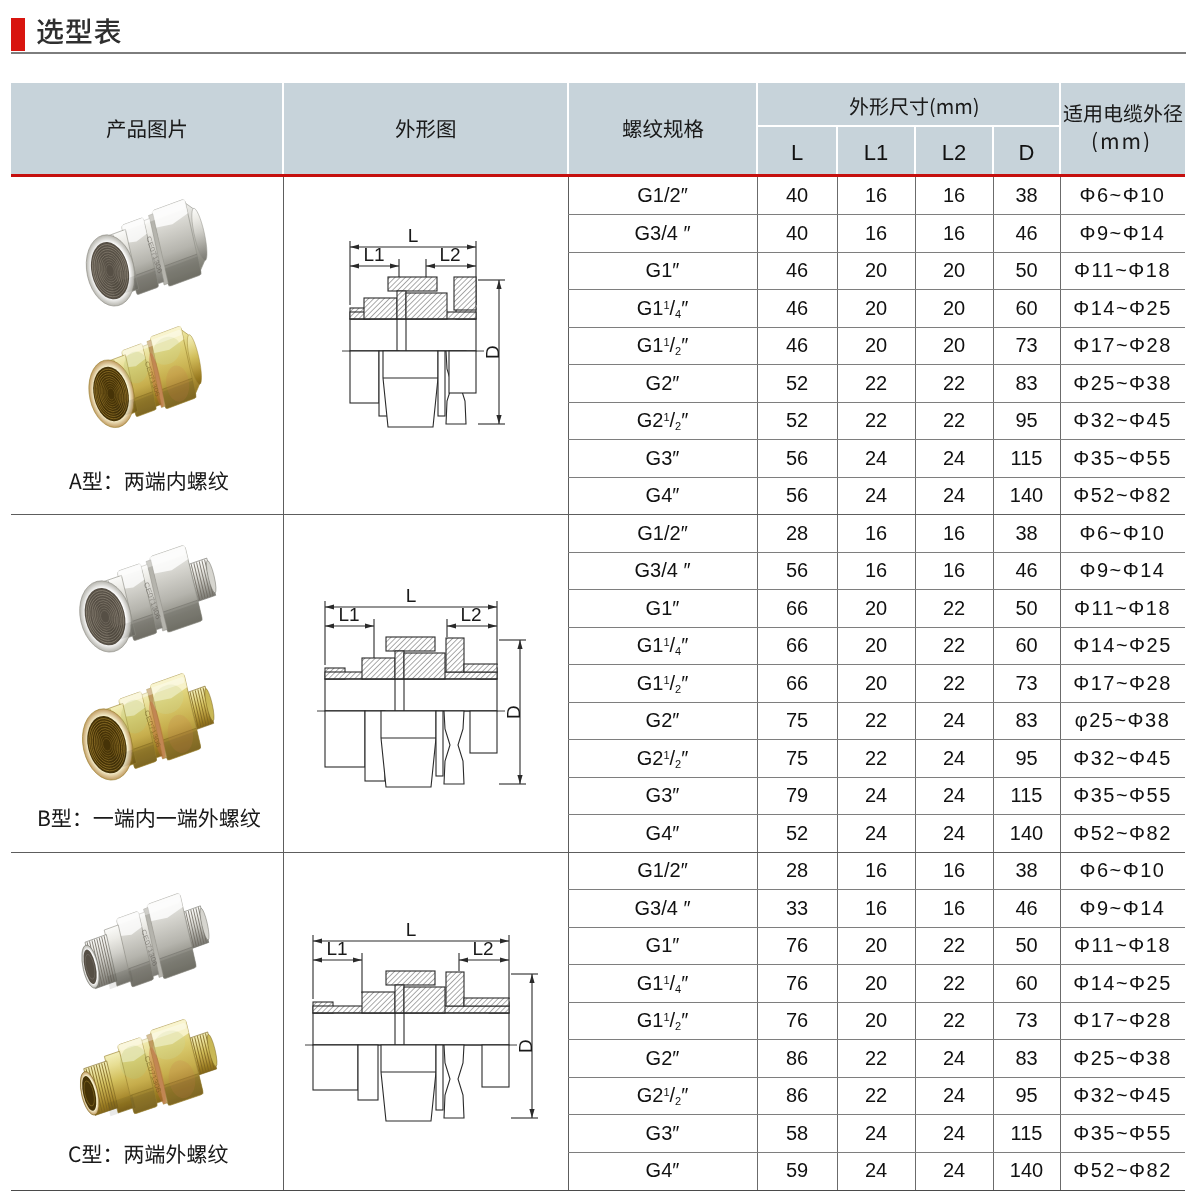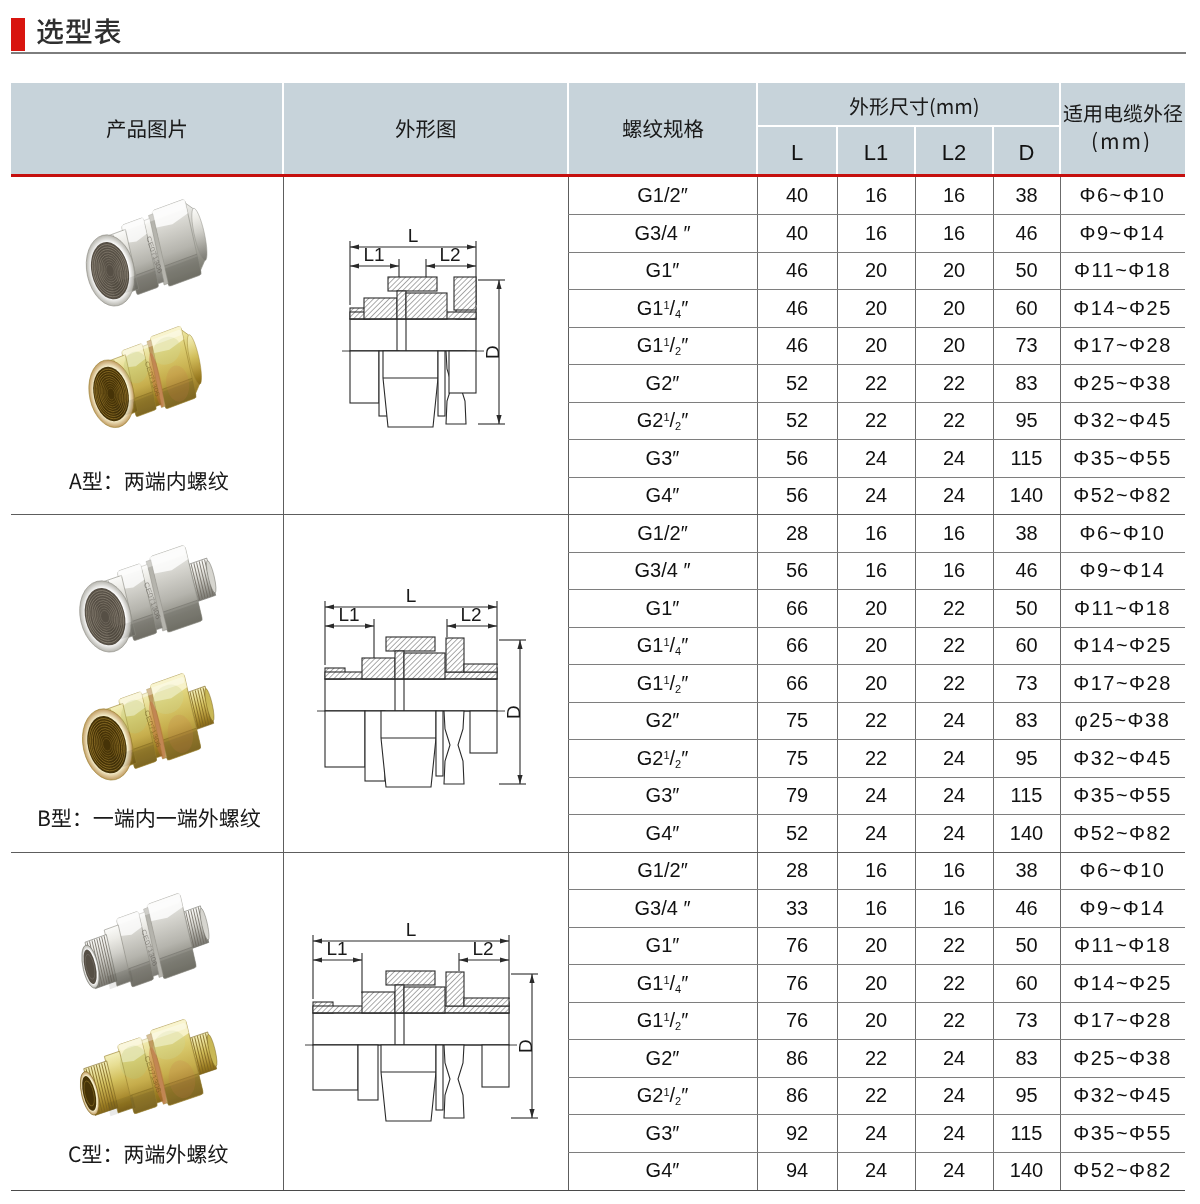--- a/index.html
+++ b/index.html
@@ -222,27 +222,27 @@
 <div class="c" style="left:915px;top:1039.5px;width:78px;height:37.5px;line-height:37.5px;">24</div>
 <div class="c" style="left:993px;top:1039.5px;width:67px;height:37.5px;line-height:37.5px;">83</div>
 <div class="c" style="left:1060px;top:1039.5px;width:125px;height:37.5px;line-height:37.5px;letter-spacing:1.5px;">Φ25~Φ38</div>
 <div class="c" style="left:568px;top:1077.0px;width:189px;height:37.5px;line-height:37.5px;">G2<span class="fr"><sup>1</sup>/<sub>2</sub></span>″</div>
 <div class="c" style="left:757px;top:1077.0px;width:80px;height:37.5px;line-height:37.5px;">86</div>
 <div class="c" style="left:837px;top:1077.0px;width:78px;height:37.5px;line-height:37.5px;">22</div>
 <div class="c" style="left:915px;top:1077.0px;width:78px;height:37.5px;line-height:37.5px;">24</div>
 <div class="c" style="left:993px;top:1077.0px;width:67px;height:37.5px;line-height:37.5px;">95</div>
 <div class="c" style="left:1060px;top:1077.0px;width:125px;height:37.5px;line-height:37.5px;letter-spacing:1.5px;">Φ32~Φ45</div>
 <div class="c" style="left:568px;top:1114.5px;width:189px;height:37.5px;line-height:37.5px;">G3″</div>
-<div class="c" style="left:757px;top:1114.5px;width:80px;height:37.5px;line-height:37.5px;">92</div>
+<div class="c" style="left:757px;top:1114.5px;width:80px;height:37.5px;line-height:37.5px;">58</div>
 <div class="c" style="left:837px;top:1114.5px;width:78px;height:37.5px;line-height:37.5px;">24</div>
 <div class="c" style="left:915px;top:1114.5px;width:78px;height:37.5px;line-height:37.5px;">24</div>
 <div class="c" style="left:993px;top:1114.5px;width:67px;height:37.5px;line-height:37.5px;">115</div>
 <div class="c" style="left:1060px;top:1114.5px;width:125px;height:37.5px;line-height:37.5px;letter-spacing:1.5px;">Φ35~Φ55</div>
 <div class="c" style="left:568px;top:1152.0px;width:189px;height:37.5px;line-height:37.5px;">G4″</div>
-<div class="c" style="left:757px;top:1152.0px;width:80px;height:37.5px;line-height:37.5px;">94</div>
+<div class="c" style="left:757px;top:1152.0px;width:80px;height:37.5px;line-height:37.5px;">59</div>
 <div class="c" style="left:837px;top:1152.0px;width:78px;height:37.5px;line-height:37.5px;">24</div>
 <div class="c" style="left:915px;top:1152.0px;width:78px;height:37.5px;line-height:37.5px;">24</div>
 <div class="c" style="left:993px;top:1152.0px;width:67px;height:37.5px;line-height:37.5px;">140</div>
 <div class="c" style="left:1060px;top:1152.0px;width:125px;height:37.5px;line-height:37.5px;letter-spacing:1.5px;">Φ52~Φ82</div>
 <div style="position:absolute;left:69.1px;top:468.4px;line-height:0"><svg width="159.8" height="24.1" viewBox="0 -21.0 159.8 24.1">
         <path d="M0.084 0.0H2.037L3.528 -4.704000000000001H9.156L10.626000000000001 0.0H12.684000000000001L7.455 -15.393H5.292000000000001ZM4.011 -6.237 4.767 -8.610000000000001C5.313000000000001 -10.353 5.817 -12.012 6.300000000000001 -13.818000000000001H6.384C6.888000000000001 -12.033000000000001 7.371 -10.353 7.938000000000001 -8.610000000000001L8.673 -6.237Z M26.103 -16.443V-9.408000000000001H27.552V-16.443ZM30.03 -17.514V-8.127C30.03 -7.854 29.946 -7.7700000000000005 29.610000000000003 -7.7490000000000006C29.295 -7.728000000000001 28.245 -7.728000000000001 27.048000000000002 -7.7700000000000005C27.279000000000003 -7.3500000000000005 27.489 -6.7410000000000005 27.573 -6.321000000000001C29.064 -6.321000000000001 30.093000000000004 -6.3420000000000005 30.723000000000003 -6.594C31.353 -6.825 31.521 -7.224 31.521 -8.106V-17.514ZM20.916 -15.393V-12.495000000000001H18.312V-12.621V-15.393ZM14.175 -12.495000000000001V-11.088000000000001H16.737000000000002C16.506 -9.681000000000001 15.813 -8.253 14.007000000000001 -7.140000000000001C14.301 -6.930000000000001 14.826 -6.3420000000000005 15.036000000000001 -6.048C17.178 -7.371 17.976 -9.261000000000001 18.207 -11.088000000000001H20.916V-6.573H22.407000000000004V-11.088000000000001H24.801000000000002V-12.495000000000001H22.407000000000004V-15.393H24.36V-16.779H14.868V-15.393H16.863V-12.642000000000001V-12.495000000000001ZM22.575000000000003 -6.972V-4.641H15.939V-3.192H22.575000000000003V-0.525H13.755V0.9450000000000001H32.760000000000005V-0.525H24.192V-3.192H30.576V-4.641H24.192V-6.972Z M39.018 -10.206000000000001C39.858000000000004 -10.206000000000001 40.614000000000004 -10.815000000000001 40.614000000000004 -11.760000000000002C40.614000000000004 -12.726 39.858000000000004 -13.356000000000002 39.018 -13.356000000000002C38.178 -13.356000000000002 37.422000000000004 -12.726 37.422000000000004 -11.760000000000002C37.422000000000004 -10.815000000000001 38.178 -10.206000000000001 39.018 -10.206000000000001ZM39.018 0.084C39.858000000000004 0.084 40.614000000000004 -0.546 40.614000000000004 -1.491C40.614000000000004 -2.4570000000000003 39.858000000000004 -3.0660000000000003 39.018 -3.0660000000000003C38.178 -3.0660000000000003 37.422000000000004 -2.4570000000000003 37.422000000000004 -1.491C37.422000000000004 -0.546 38.178 0.084 39.018 0.084Z M56.889 -11.739V1.701H58.464V-10.269H61.74C61.635 -7.791 61.11 -4.683000000000001 58.716 -2.394C59.073 -2.1420000000000003 59.577 -1.6380000000000001 59.829 -1.302C61.341 -2.814 62.202 -4.578 62.685 -6.3420000000000005C63.336 -5.46 63.987 -4.515000000000001 64.32300000000001 -3.8430000000000004L65.268 -5.103000000000001C64.848 -5.901000000000001 63.924 -7.098000000000001 63.063 -8.127C63.168 -8.862 63.231 -9.597000000000001 63.273 -10.269H67.116C67.011 -7.791 66.486 -4.683000000000001 64.071 -2.394C64.449 -2.1420000000000003 64.953 -1.6380000000000001 65.205 -1.302C66.738 -2.835 67.599 -4.641 68.082 -6.426C69.19500000000001 -5.04 70.32900000000001 -3.4650000000000003 70.917 -2.415L71.862 -3.633C71.19 -4.83 69.762 -6.678000000000001 68.43900000000001 -8.169C68.544 -8.883000000000001 68.607 -9.597000000000001 68.649 -10.269H72.114V-0.336C72.114 0.0 71.988 0.126 71.589 0.126C71.19 0.14700000000000002 69.762 0.168 68.271 0.10500000000000001C68.502 0.546 68.733 1.239 68.81700000000001 1.701C70.70700000000001 1.701 71.967 1.6800000000000002 72.723 1.4280000000000002C73.458 1.155 73.68900000000001 0.672 73.68900000000001 -0.315V-11.739H68.67V-14.658000000000001H74.55V-16.17H56.028V-14.658000000000001H61.761V-11.739ZM63.294 -14.658000000000001H67.137V-11.739H63.294Z M76.818 -13.692V-12.222000000000001H83.895V-13.692ZM77.49 -11.004000000000001C77.952 -8.631 78.33 -5.5440000000000005 78.414 -3.4650000000000003L79.674 -3.696C79.59 -5.775 79.191 -8.82 78.708 -11.214ZM78.918 -17.01C79.443 -16.044 80.052 -14.721 80.304 -13.881L81.711 -14.364C81.438 -15.204 80.82900000000001 -16.464000000000002 80.262 -17.43ZM84.315 -6.720000000000001V1.659H85.743V-5.355H87.59100000000001V1.4700000000000002H88.851V-5.355H90.783V1.4280000000000002H92.043V-5.355H93.99600000000001V0.21000000000000002C93.99600000000001 0.399 93.933 0.462 93.744 0.462C93.576 0.48300000000000004 93.051 0.48300000000000004 92.463 0.462C92.631 0.8190000000000001 92.84100000000001 1.344 92.904 1.7220000000000002C93.849 1.7220000000000002 94.416 1.701 94.857 1.4700000000000002C95.298 1.26 95.382 0.903 95.382 0.231V-6.720000000000001H89.964L90.552 -8.631H95.86500000000001V-10.059000000000001H83.664V-8.631H88.788C88.683 -8.001000000000001 88.536 -7.308000000000001 88.41 -6.720000000000001ZM84.56700000000001 -16.59V-11.592H95.13V-16.59H93.618V-12.978000000000002H90.447V-17.598000000000003H88.935V-12.978000000000002H86.037V-16.59ZM81.858 -11.403C81.606 -8.862 81.102 -5.166 80.598 -2.8770000000000002C79.128 -2.52 77.742 -2.205 76.69200000000001 -1.995L77.049 -0.42000000000000004C79.023 -0.924 81.56400000000001 -1.5750000000000002 84.042 -2.205L83.85300000000001 -3.6750000000000003L81.837 -3.1710000000000003C82.34100000000001 -5.418 82.866 -8.652000000000001 83.223 -11.151000000000002Z M98.847 -14.049000000000001V1.7220000000000002H100.401V-12.495000000000001H106.47C106.36500000000001 -9.723 105.588 -6.258 100.947 -3.7590000000000003C101.325 -3.486 101.85 -2.898 102.081 -2.5620000000000003C104.916 -4.221 106.428 -6.216 107.226 -8.232000000000001C109.158 -6.447 111.279 -4.263 112.35 -2.835L113.652 -3.8640000000000003C112.35 -5.439 109.788 -7.896000000000001 107.709 -9.744C107.919 -10.689 108.024 -11.613000000000001 108.066 -12.495000000000001H114.177V-0.42000000000000004C114.177 -0.042 114.072 0.084 113.652 0.10500000000000001C113.232 0.10500000000000001 111.804 0.126 110.313 0.063C110.544 0.504 110.796 1.218 110.85900000000001 1.659C112.749 1.659 114.051 1.659 114.786 1.407C115.5 1.1340000000000001 115.731 0.63 115.731 -0.399V-14.049000000000001H108.087V-17.64H106.491V-14.049000000000001Z M133.812 -2.2680000000000002C134.757 -1.239 135.87 0.231 136.395 1.1340000000000001L137.529 0.378C137.004 -0.504 135.849 -1.8900000000000001 134.883 -2.919ZM123.837 -4.7250000000000005C124.131 -4.032 124.425 -3.234 124.656 -2.436L123.165 -2.1420000000000003V-6.174H125.643V-13.818000000000001H123.165V-17.556H121.842V-13.818000000000001H119.301V-5.166H120.498V-6.174H121.842V-1.8690000000000002L118.629 -1.2810000000000001L118.902 0.231L125.013 -1.0710000000000002C125.118 -0.63 125.181 -0.252 125.223 0.10500000000000001L126.378 -0.273C126.168 -1.5750000000000002 125.601 -3.528 124.929 -5.061ZM120.498 -12.495000000000001H121.989V-7.497000000000001H120.498ZM123.018 -12.495000000000001H124.425V-7.497000000000001H123.018ZM128.331 -2.814C127.827 -1.9740000000000002 127.113 -1.05 126.378 -0.273L125.685 0.42000000000000004C126.021 0.609 126.588 1.008 126.861 1.218C127.785 0.29400000000000004 128.898 -1.155 129.675 -2.394ZM128.079 -12.768H131.04V-11.067H128.079ZM132.426 -12.768H135.40800000000002V-11.067H132.426ZM128.079 -15.582H131.04V-13.902000000000001H128.079ZM132.426 -15.582H135.40800000000002V-13.902000000000001H132.426ZM126.60900000000001 -3.0660000000000003C127.008 -3.213 127.617 -3.318 131.292 -3.612V0.042C131.292 0.273 131.229 0.315 130.956 0.336C130.704 0.35700000000000004 129.864 0.35700000000000004 128.919 0.315C129.108 0.6930000000000001 129.297 1.239 129.36 1.617C130.683 1.617 131.523 1.6380000000000001 132.069 1.4280000000000002C132.636 1.197 132.762 0.8190000000000001 132.762 0.084V-3.717L135.933 -3.9690000000000003C136.269 -3.486 136.542 -3.024 136.752 -2.6670000000000003L137.865 -3.3600000000000003C137.31900000000002 -4.347 136.143 -5.880000000000001 135.135 -7.014L134.064 -6.405C134.4 -6.006 134.757 -5.565 135.114 -5.103000000000001L129.465 -4.7250000000000005C131.376 -5.796 133.329 -7.140000000000001 135.177 -8.673L133.938 -9.450000000000001C133.392 -8.946 132.804 -8.463000000000001 132.216 -8.001000000000001L129.402 -7.917000000000001C130.15800000000002 -8.484 130.935 -9.156 131.62800000000001 -9.870000000000001H136.857V-16.758000000000003H126.693V-9.870000000000001H129.78C129.04500000000002 -9.093 128.247 -8.463000000000001 127.932 -8.274000000000001C127.554 -8.001000000000001 127.218 -7.833 126.903 -7.791C127.05 -7.434 127.281 -6.7410000000000005 127.344 -6.447C127.638 -6.5520000000000005 128.1 -6.636 130.494 -6.7620000000000005C129.444 -6.027 128.541 -5.481000000000001 128.121 -5.25C127.302 -4.788 126.693 -4.494000000000001 126.18900000000001 -4.41C126.336 -4.032 126.546 -3.3390000000000004 126.60900000000001 -3.0660000000000003Z M139.713 -1.197 140.028 0.29400000000000004C141.939 -0.252 144.48 -0.9660000000000001 146.895 -1.659L146.685 -2.9610000000000003C144.102 -2.289 141.477 -1.596 139.713 -1.197ZM140.028 -8.883000000000001C140.343 -9.030000000000001 140.826 -9.156 143.451 -9.513C142.506 -8.085 141.603 -6.930000000000001 141.204 -6.510000000000001C140.595 -5.7540000000000004 140.112 -5.271 139.671 -5.187C139.839 -4.809 140.07 -4.1160000000000005 140.133 -3.801C140.574 -4.053 141.267 -4.263 146.538 -5.313000000000001C146.517 -5.649 146.517 -6.258 146.559 -6.657L142.359 -5.901000000000001C143.913 -7.686000000000001 145.425 -9.870000000000001 146.706 -12.054L145.425 -12.81C145.089 -12.138 144.711 -11.487 144.312 -10.836L141.561 -10.542C142.842 -12.369000000000002 144.081 -14.700000000000001 145.005 -16.947000000000003L143.514 -17.619C142.695 -15.099 141.183 -12.369000000000002 140.7 -11.655000000000001C140.25900000000001 -10.941 139.902 -10.458 139.524 -10.374C139.713 -9.954 139.965 -9.198 140.028 -8.883000000000001ZM155.337 -12.033000000000001C154.854 -8.967 154.077 -6.531000000000001 152.775 -4.62C151.41 -6.636 150.528 -9.135 149.961 -12.033000000000001ZM150.696 -17.136000000000003C151.536 -16.023 152.439 -14.511000000000001 152.859 -13.545000000000002H146.769V-12.033000000000001H148.449C149.142 -8.547 150.171 -5.649 151.767 -3.3600000000000003C150.276 -1.7220000000000002 148.26 -0.546 145.572 0.273C145.90800000000002 0.609 146.433 1.26 146.601 1.596C149.184 0.672 151.179 -0.546 152.733 -2.1630000000000003C154.14000000000001 -0.546 155.946 0.651 158.235 1.4700000000000002C158.466 1.05 158.907 0.441 159.264 0.126C156.954 -0.5880000000000001 155.148 -1.764 153.741 -3.3600000000000003C155.358 -5.5440000000000005 156.345 -8.358 156.933 -12.033000000000001H158.886V-13.545000000000002H153.027L154.266 -14.07C153.846 -15.057 152.88 -16.548000000000002 152.019 -17.661Z" fill="#1a1a1a"></path>
       </svg></div>
 <div style="position:absolute;left:37.1px;top:805.4px;line-height:0"><svg width="223.8" height="24.1" viewBox="0 -21.0 223.8 24.1">
         <path d="M2.121 0.0H7.014C10.458 0.0 12.852 -1.491 12.852 -4.515000000000001C12.852 -6.615 11.55 -7.833 9.723 -8.190000000000001V-8.295C11.172 -8.757 11.97 -10.101 11.97 -11.634C11.97 -14.343000000000002 9.786000000000001 -15.393 6.678000000000001 -15.393H2.121ZM4.053 -8.862V-13.860000000000001H6.426C8.841000000000001 -13.860000000000001 10.059000000000001 -13.188 10.059000000000001 -11.382000000000001C10.059000000000001 -9.807 8.988000000000001 -8.862 6.3420000000000005 -8.862ZM4.053 -1.554V-7.3500000000000005H6.7410000000000005C9.450000000000001 -7.3500000000000005 10.941 -6.489000000000001 10.941 -4.578C10.941 -2.499 9.387 -1.554 6.7410000000000005 -1.554Z M27.132 -16.443V-9.408000000000001H28.581000000000003V-16.443ZM31.059 -17.514V-8.127C31.059 -7.854 30.975 -7.7700000000000005 30.639000000000003 -7.7490000000000006C30.324 -7.728000000000001 29.274 -7.728000000000001 28.077 -7.7700000000000005C28.308 -7.3500000000000005 28.518 -6.7410000000000005 28.602000000000004 -6.321000000000001C30.093 -6.321000000000001 31.122000000000003 -6.3420000000000005 31.752000000000002 -6.594C32.382000000000005 -6.825 32.55 -7.224 32.55 -8.106V-17.514ZM21.945 -15.393V-12.495000000000001H19.341V-12.621V-15.393ZM15.204 -12.495000000000001V-11.088000000000001H17.766000000000002C17.535 -9.681000000000001 16.842000000000002 -8.253 15.036000000000001 -7.140000000000001C15.33 -6.930000000000001 15.855 -6.3420000000000005 16.065 -6.048C18.207 -7.371 19.005000000000003 -9.261000000000001 19.236 -11.088000000000001H21.945V-6.573H23.436V-11.088000000000001H25.830000000000002V-12.495000000000001H23.436V-15.393H25.389000000000003V-16.779H15.897V-15.393H17.892000000000003V-12.642000000000001V-12.495000000000001ZM23.604 -6.972V-4.641H16.968V-3.192H23.604V-0.525H14.784V0.9450000000000001H33.789V-0.525H25.221000000000004V-3.192H31.605V-4.641H25.221000000000004V-6.972Z M40.047 -10.206000000000001C40.887 -10.206000000000001 41.643 -10.815000000000001 41.643 -11.760000000000002C41.643 -12.726 40.887 -13.356000000000002 40.047 -13.356000000000002C39.206999999999994 -13.356000000000002 38.451 -12.726 38.451 -11.760000000000002C38.451 -10.815000000000001 39.206999999999994 -10.206000000000001 40.047 -10.206000000000001ZM40.047 0.084C40.887 0.084 41.643 -0.546 41.643 -1.491C41.643 -2.4570000000000003 40.887 -3.0660000000000003 40.047 -3.0660000000000003C39.206999999999994 -3.0660000000000003 38.451 -2.4570000000000003 38.451 -1.491C38.451 -0.546 39.206999999999994 0.084 40.047 0.084Z M56.721 -9.051V-7.329000000000001H75.957V-9.051Z M77.847 -13.692V-12.222000000000001H84.92399999999999V-13.692ZM78.51899999999999 -11.004000000000001C78.981 -8.631 79.359 -5.5440000000000005 79.443 -3.4650000000000003L80.703 -3.696C80.619 -5.775 80.22 -8.82 79.737 -11.214ZM79.947 -17.01C80.472 -16.044 81.081 -14.721 81.333 -13.881L82.74 -14.364C82.467 -15.204 81.858 -16.464000000000002 81.291 -17.43ZM85.344 -6.720000000000001V1.659H86.77199999999999V-5.355H88.62V1.4700000000000002H89.88V-5.355H91.812V1.4280000000000002H93.072V-5.355H95.025V0.21000000000000002C95.025 0.399 94.962 0.462 94.773 0.462C94.60499999999999 0.48300000000000004 94.08 0.48300000000000004 93.49199999999999 0.462C93.66 0.8190000000000001 93.87 1.344 93.93299999999999 1.7220000000000002C94.878 1.7220000000000002 95.445 1.701 95.886 1.4700000000000002C96.327 1.26 96.411 0.903 96.411 0.231V-6.720000000000001H90.993L91.581 -8.631H96.894V-10.059000000000001H84.693V-8.631H89.817C89.712 -8.001000000000001 89.565 -7.308000000000001 89.439 -6.720000000000001ZM85.596 -16.59V-11.592H96.15899999999999V-16.59H94.64699999999999V-12.978000000000002H91.476V-17.598000000000003H89.964V-12.978000000000002H87.066V-16.59ZM82.887 -11.403C82.63499999999999 -8.862 82.131 -5.166 81.627 -2.8770000000000002C80.157 -2.52 78.771 -2.205 77.721 -1.995L78.078 -0.42000000000000004C80.05199999999999 -0.924 82.593 -1.5750000000000002 85.071 -2.205L84.882 -3.6750000000000003L82.866 -3.1710000000000003C83.37 -5.418 83.895 -8.652000000000001 84.252 -11.151000000000002Z M99.87599999999999 -14.049000000000001V1.7220000000000002H101.42999999999999V-12.495000000000001H107.499C107.394 -9.723 106.61699999999999 -6.258 101.976 -3.7590000000000003C102.354 -3.486 102.87899999999999 -2.898 103.11 -2.5620000000000003C105.945 -4.221 107.457 -6.216 108.255 -8.232000000000001C110.187 -6.447 112.30799999999999 -4.263 113.37899999999999 -2.835L114.681 -3.8640000000000003C113.37899999999999 -5.439 110.817 -7.896000000000001 108.738 -9.744C108.948 -10.689 109.053 -11.613000000000001 109.095 -12.495000000000001H115.206V-0.42000000000000004C115.206 -0.042 115.101 0.084 114.681 0.10500000000000001C114.261 0.10500000000000001 112.833 0.126 111.342 0.063C111.573 0.504 111.825 1.218 111.888 1.659C113.77799999999999 1.659 115.08 1.659 115.815 1.407C116.529 1.1340000000000001 116.75999999999999 0.63 116.75999999999999 -0.399V-14.049000000000001H109.116V-17.64H107.52V-14.049000000000001Z M119.721 -9.051V-7.329000000000001H138.957V-9.051Z M140.847 -13.692V-12.222000000000001H147.924V-13.692ZM141.519 -11.004000000000001C141.981 -8.631 142.359 -5.5440000000000005 142.44299999999998 -3.4650000000000003L143.703 -3.696C143.619 -5.775 143.22 -8.82 142.737 -11.214ZM142.947 -17.01C143.472 -16.044 144.081 -14.721 144.333 -13.881L145.74 -14.364C145.46699999999998 -15.204 144.858 -16.464000000000002 144.291 -17.43ZM148.344 -6.720000000000001V1.659H149.772V-5.355H151.62V1.4700000000000002H152.88V-5.355H154.812V1.4280000000000002H156.072V-5.355H158.025V0.21000000000000002C158.025 0.399 157.962 0.462 157.773 0.462C157.605 0.48300000000000004 157.07999999999998 0.48300000000000004 156.492 0.462C156.66 0.8190000000000001 156.87 1.344 156.933 1.7220000000000002C157.878 1.7220000000000002 158.445 1.701 158.886 1.4700000000000002C159.327 1.26 159.411 0.903 159.411 0.231V-6.720000000000001H153.993L154.581 -8.631H159.894V-10.059000000000001H147.69299999999998V-8.631H152.817C152.712 -8.001000000000001 152.565 -7.308000000000001 152.439 -6.720000000000001ZM148.596 -16.59V-11.592H159.159V-16.59H157.647V-12.978000000000002H154.476V-17.598000000000003H152.964V-12.978000000000002H150.066V-16.59ZM145.887 -11.403C145.635 -8.862 145.131 -5.166 144.627 -2.8770000000000002C143.157 -2.52 141.771 -2.205 140.721 -1.995L141.078 -0.42000000000000004C143.052 -0.924 145.593 -1.5750000000000002 148.071 -2.205L147.882 -3.6750000000000003L145.86599999999999 -3.1710000000000003C146.37 -5.418 146.895 -8.652000000000001 147.252 -11.151000000000002Z M165.648 -17.661C164.892 -13.965000000000002 163.548 -10.5 161.61599999999999 -8.316C161.994 -8.085 162.666 -7.581 162.96 -7.308000000000001C164.136 -8.778 165.144 -10.731 165.942 -12.936H169.953C169.596 -10.71 169.05 -8.778 168.315 -7.119000000000001C167.412 -7.875000000000001 166.173 -8.778 165.165 -9.408000000000001L164.22 -8.358C165.35399999999998 -7.602 166.719 -6.5520000000000005 167.62199999999999 -5.712000000000001C166.10999999999999 -2.9610000000000003 164.073 -1.05 161.595 0.21000000000000002C162.015 0.48300000000000004 162.645 1.113 162.918 1.512C167.412 -0.9450000000000001 170.709 -5.859 171.822 -14.154000000000002L170.73 -14.49L170.415 -14.427000000000001H166.446C166.74 -15.372000000000002 166.992 -16.359 167.22299999999998 -17.367ZM173.628 -17.64V1.659H175.266V-9.807C176.946 -8.4 178.836 -6.615 179.781 -5.418L181.083 -6.531000000000001C179.949 -7.854 177.639 -9.870000000000001 175.833 -11.277000000000001L175.266 -10.836V-17.64Z M197.841 -2.2680000000000002C198.786 -1.239 199.899 0.231 200.424 1.1340000000000001L201.558 0.378C201.033 -0.504 199.878 -1.8900000000000001 198.912 -2.919ZM187.86599999999999 -4.7250000000000005C188.16 -4.032 188.454 -3.234 188.685 -2.436L187.194 -2.1420000000000003V-6.174H189.672V-13.818000000000001H187.194V-17.556H185.871V-13.818000000000001H183.32999999999998V-5.166H184.527V-6.174H185.871V-1.8690000000000002L182.658 -1.2810000000000001L182.93099999999998 0.231L189.042 -1.0710000000000002C189.147 -0.63 189.21 -0.252 189.252 0.10500000000000001L190.407 -0.273C190.197 -1.5750000000000002 189.63 -3.528 188.958 -5.061ZM184.527 -12.495000000000001H186.018V-7.497000000000001H184.527ZM187.047 -12.495000000000001H188.454V-7.497000000000001H187.047ZM192.35999999999999 -2.814C191.856 -1.9740000000000002 191.142 -1.05 190.407 -0.273L189.714 0.42000000000000004C190.05 0.609 190.617 1.008 190.89 1.218C191.814 0.29400000000000004 192.927 -1.155 193.704 -2.394ZM192.108 -12.768H195.069V-11.067H192.108ZM196.45499999999998 -12.768H199.437V-11.067H196.45499999999998ZM192.108 -15.582H195.069V-13.902000000000001H192.108ZM196.45499999999998 -15.582H199.437V-13.902000000000001H196.45499999999998ZM190.638 -3.0660000000000003C191.037 -3.213 191.646 -3.318 195.321 -3.612V0.042C195.321 0.273 195.258 0.315 194.98499999999999 0.336C194.733 0.35700000000000004 193.893 0.35700000000000004 192.948 0.315C193.137 0.6930000000000001 193.326 1.239 193.389 1.617C194.712 1.617 195.552 1.6380000000000001 196.09799999999998 1.4280000000000002C196.665 1.197 196.791 0.8190000000000001 196.791 0.084V-3.717L199.962 -3.9690000000000003C200.298 -3.486 200.571 -3.024 200.781 -2.6670000000000003L201.894 -3.3600000000000003C201.348 -4.347 200.172 -5.880000000000001 199.164 -7.014L198.093 -6.405C198.429 -6.006 198.786 -5.565 199.143 -5.103000000000001L193.494 -4.7250000000000005C195.405 -5.796 197.358 -7.140000000000001 199.206 -8.673L197.96699999999998 -9.450000000000001C197.421 -8.946 196.833 -8.463000000000001 196.245 -8.001000000000001L193.43099999999998 -7.917000000000001C194.187 -8.484 194.964 -9.156 195.657 -9.870000000000001H200.886V-16.758000000000003H190.722V-9.870000000000001H193.809C193.074 -9.093 192.276 -8.463000000000001 191.961 -8.274000000000001C191.583 -8.001000000000001 191.24699999999999 -7.833 190.932 -7.791C191.079 -7.434 191.31 -6.7410000000000005 191.373 -6.447C191.667 -6.5520000000000005 192.129 -6.636 194.523 -6.7620000000000005C193.47299999999998 -6.027 192.57 -5.481000000000001 192.15 -5.25C191.331 -4.788 190.722 -4.494000000000001 190.218 -4.41C190.365 -4.032 190.575 -3.3390000000000004 190.638 -3.0660000000000003Z M203.742 -1.197 204.057 0.29400000000000004C205.968 -0.252 208.509 -0.9660000000000001 210.924 -1.659L210.714 -2.9610000000000003C208.131 -2.289 205.506 -1.596 203.742 -1.197ZM204.057 -8.883000000000001C204.37199999999999 -9.030000000000001 204.855 -9.156 207.48 -9.513C206.535 -8.085 205.632 -6.930000000000001 205.233 -6.510000000000001C204.624 -5.7540000000000004 204.141 -5.271 203.7 -5.187C203.868 -4.809 204.099 -4.1160000000000005 204.162 -3.801C204.603 -4.053 205.296 -4.263 210.567 -5.313000000000001C210.546 -5.649 210.546 -6.258 210.588 -6.657L206.388 -5.901000000000001C207.942 -7.686000000000001 209.454 -9.870000000000001 210.73499999999999 -12.054L209.454 -12.81C209.118 -12.138 208.74 -11.487 208.341 -10.836L205.59 -10.542C206.871 -12.369000000000002 208.10999999999999 -14.700000000000001 209.034 -16.947000000000003L207.543 -17.619C206.724 -15.099 205.212 -12.369000000000002 204.72899999999998 -11.655000000000001C204.288 -10.941 203.93099999999998 -10.458 203.553 -10.374C203.742 -9.954 203.994 -9.198 204.057 -8.883000000000001ZM219.36599999999999 -12.033000000000001C218.883 -8.967 218.106 -6.531000000000001 216.804 -4.62C215.439 -6.636 214.557 -9.135 213.99 -12.033000000000001ZM214.725 -17.136000000000003C215.565 -16.023 216.468 -14.511000000000001 216.888 -13.545000000000002H210.798V-12.033000000000001H212.478C213.171 -8.547 214.2 -5.649 215.796 -3.3600000000000003C214.305 -1.7220000000000002 212.289 -0.546 209.601 0.273C209.937 0.609 210.462 1.26 210.63 1.596C213.213 0.672 215.208 -0.546 216.762 -2.1630000000000003C218.169 -0.546 219.975 0.651 222.264 1.4700000000000002C222.495 1.05 222.936 0.441 223.293 0.126C220.983 -0.5880000000000001 219.177 -1.764 217.77 -3.3600000000000003C219.387 -5.5440000000000005 220.374 -8.358 220.962 -12.033000000000001H222.915V-13.545000000000002H217.05599999999998L218.295 -14.07C217.875 -15.057 216.909 -16.548000000000002 216.048 -17.661Z" fill="#1a1a1a"></path>
       </svg></div>

